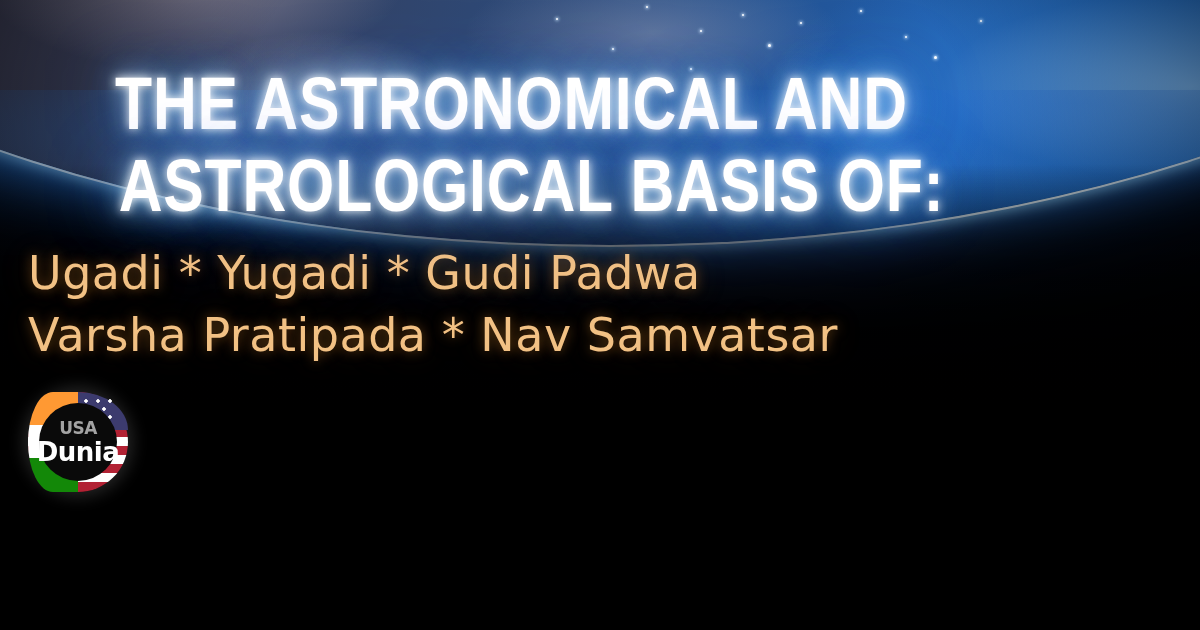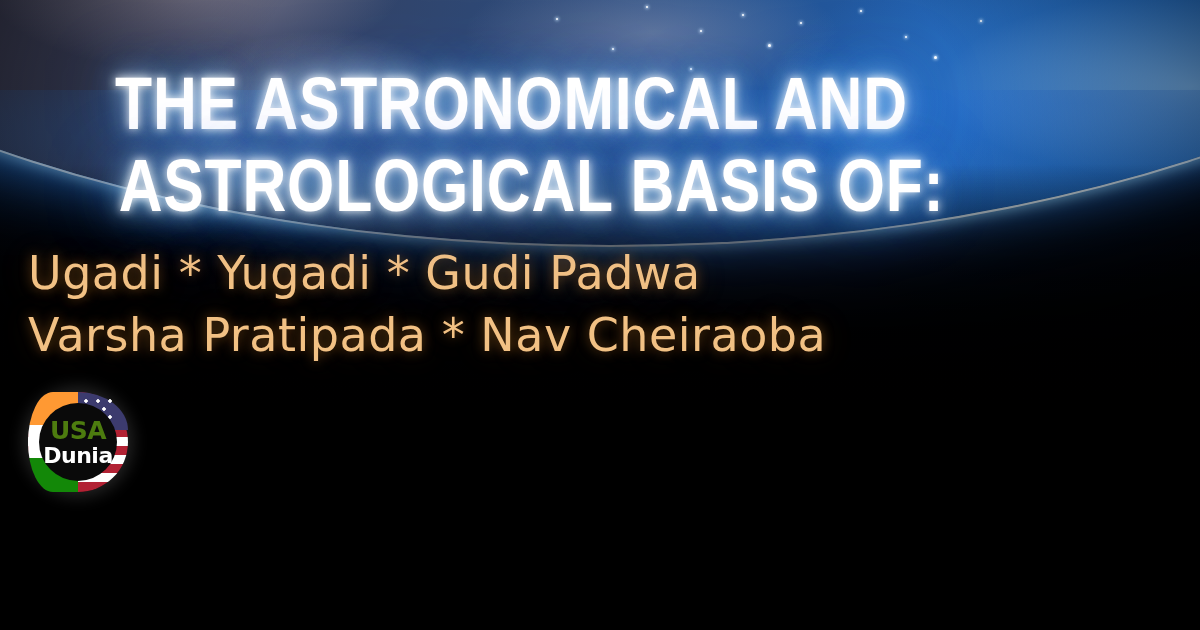--- a/index.html
+++ b/index.html
@@ -237,31 +237,31 @@
     width: 78px; height: 78px;
     border-radius: 50%;
     background: #0a0a0a;
     display: flex;
     flex-direction: column;
     align-items: center;
     justify-content: center;
     line-height: 1;
   }
   .logo-usa {
-    color: #4d7c0f;
+    color: #a3a3a3;
     font-family: "DejaVu Sans", sans-serif;
     font-weight: 700;
-    font-size: 25px;
+    font-size: 17px;
     letter-spacing: -0.5px;
   }
   .logo-dunia {
     color: #ffffff;
     font-family: "DejaVu Sans", sans-serif;
     font-weight: 700;
-    font-size: 22px;
+    font-size: 26px;
     letter-spacing: -0.5px;
     margin-top: 2px;
   }
 </style>
 </head>
 <body>
 
 <div class="canvas">
 
   <div class="space">
@@ -288,21 +288,21 @@
 
   <div class="content">
 
     <h1 class="headline headline-l1">THE ASTRONOMICAL AND</h1>
 
     <h1 class="headline headline-l2">ASTROLOGICAL BASIS OF:</h1>
 
     <p class="subtitle sub-1">Ugadi * Yugadi * Gudi Padwa</p>
 
 
-    <p class="subtitle">Varsha Pratipada * Nav Cheiraoba</p>
+    <p class="subtitle">Varsha Pratipada * Nav Samvatsar</p>
 
     <div class="logo-wrap">
       <div class="logo-ring">
         <div class="logo-canton"></div>
       </div>
       <div class="logo-tricolor"></div>
       <div class="logo-core">
         <span class="logo-usa">USA</span>
         <span class="logo-dunia">Dunia</span>
       </div>

